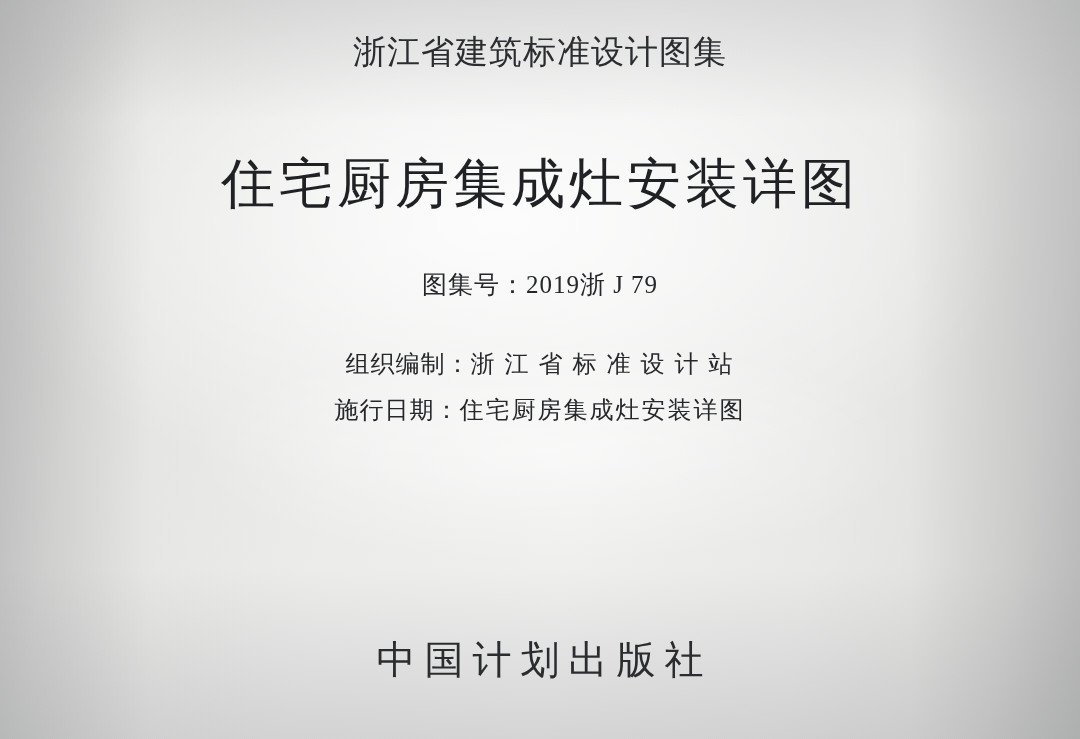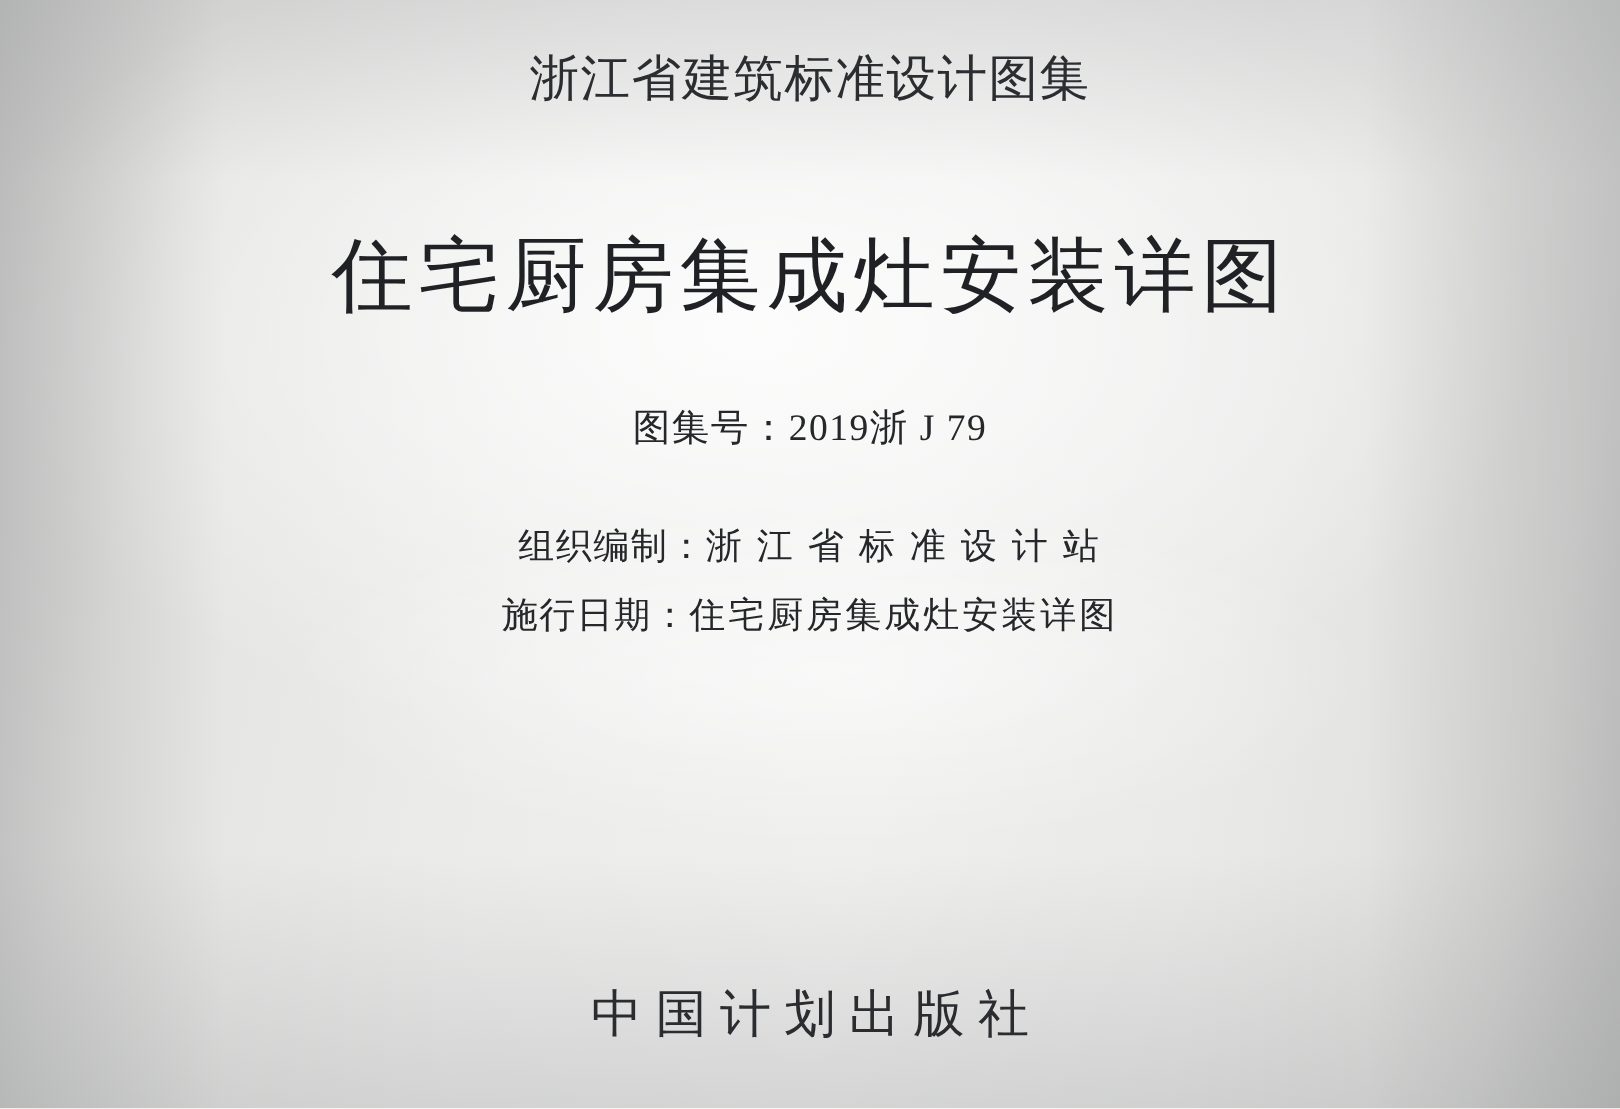--- a/index.html
+++ b/index.html
@@ -100,23 +100,23 @@
     color: #25272a;
     white-space: nowrap;
     text-align: right;
   }
   .meta-row .lbl { letter-spacing: 1px; }
   .meta-row .val { letter-spacing: 2px; }
 
   .publisher {
     position: absolute;
     left: 0; right: 0;
-    bottom: 40px;
+    bottom: 52px;
     font-family: "Liberation Serif", "DejaVu Serif", serif;
-    font-size: 34px;
+    font-size: 39px;
     letter-spacing: 9px;
     color: #2a2c2f;
     text-indent: 9px;
   }
 </style>
 </head>
 <body>
 
 <div id="page">
   <div class="shade-top"></div>

